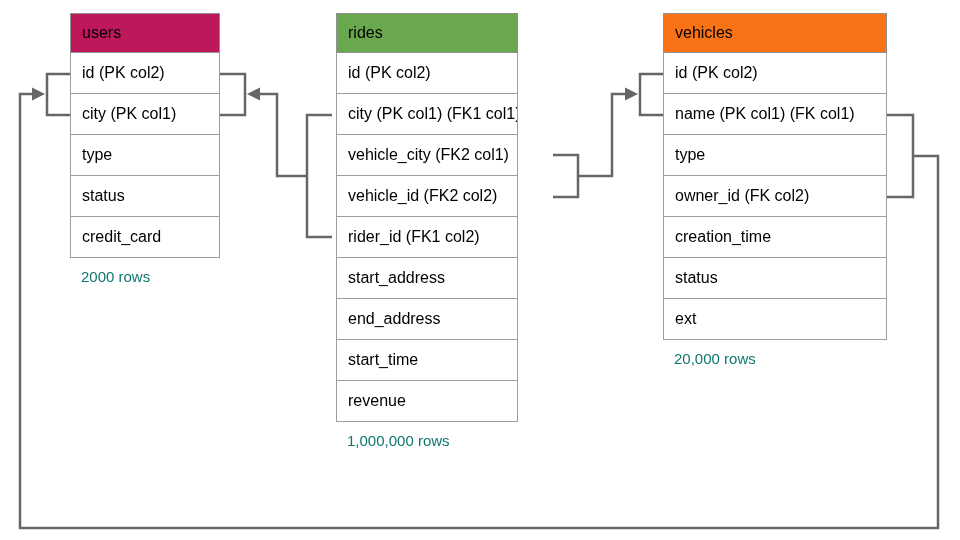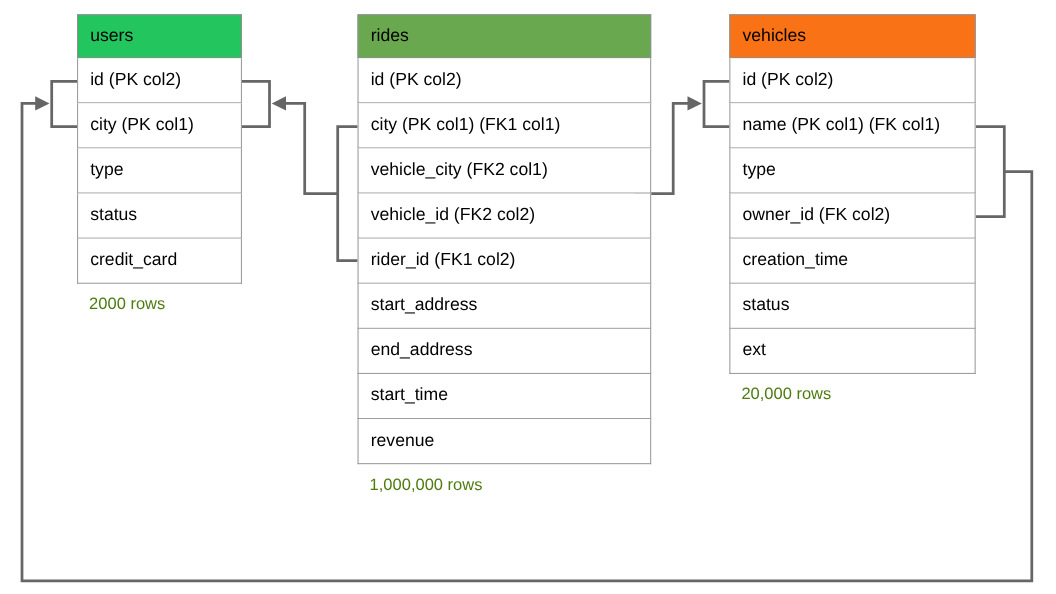--- a/index.html
+++ b/index.html
@@ -13,21 +13,21 @@
     display:flex;align-items:center;
     padding:0 11px;font-size:16px;line-height:1;color:#000;
   }
   .db-row{
     box-sizing:border-box;height:41px;background:#ffffff;
     border:1px solid #9e9e9e;border-top:none;
     display:flex;align-items:center;
     padding:0 11px;font-size:16px;line-height:1;color:#000;
     white-space:nowrap;overflow:hidden;
   }
-  .db-caption{margin-top:10px;padding-left:11px;font-size:15px;color:#4d7c0f;}
+  .db-caption{margin-top:10px;padding-left:11px;font-size:15px;color:#0f766e;}
 </style>
 </head>
 <body>
 
 <div class="canvas">
 
   <svg class="connectors" width="960" height="540" viewBox="0 0 960 540">
     <g stroke="#666666" stroke-width="2.5" fill="none">
 
       <path d="M220,74 H245 V115 H220"></path>
@@ -43,30 +43,30 @@
       <path d="M70,74 H47 V115 H70"></path>
     </g>
     <g fill="#666666" stroke="none">
       <polygon points="247,94 260,87.5 260,100.5"></polygon>
       <polygon points="638,94 625,87.5 625,100.5"></polygon>
       <polygon points="45,94 32,87.5 32,100.5"></polygon>
     </g>
   </svg>
 
   <div class="db-table" style="left:70px;top:13px;width:150px">
-      <div class="db-header" style="background: #22c55e;">users</div>
+      <div class="db-header" style="background: #be185d;">users</div>
       <div class="db-row">id (PK col2)</div>
       <div class="db-row">city (PK col1)</div>
       <div class="db-row">type</div>
       <div class="db-row">status</div>
       <div class="db-row">credit_card</div>
       <div class="db-caption">2000 rows</div>
     </div>
 
-  <div class="db-table" style="left:325px;top:13px;width:267px">
+  <div class="db-table" style="left:336px;top:13px;width:182px">
       <div class="db-header" style="background: rgb(106, 168, 79);">rides</div>
       <div class="db-row">id (PK col2)</div>
       <div class="db-row">city (PK col1) (FK1 col1)</div>
       <div class="db-row">vehicle_city (FK2 col1)</div>
       <div class="db-row">vehicle_id (FK2 col2)</div>
       <div class="db-row">rider_id (FK1 col2)</div>
       <div class="db-row">start_address</div>
       <div class="db-row">end_address</div>
       <div class="db-row">start_time</div>
       <div class="db-row">revenue</div>

